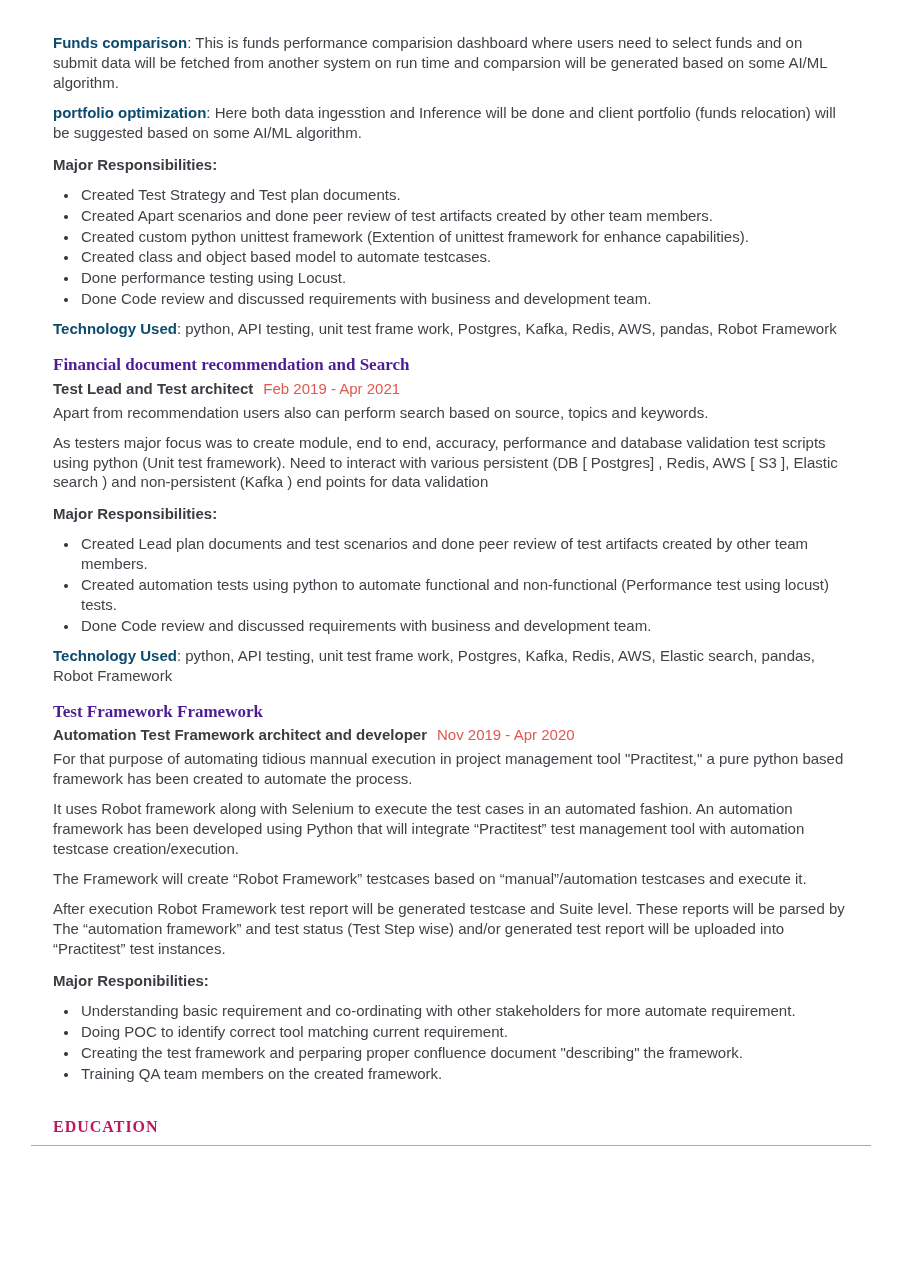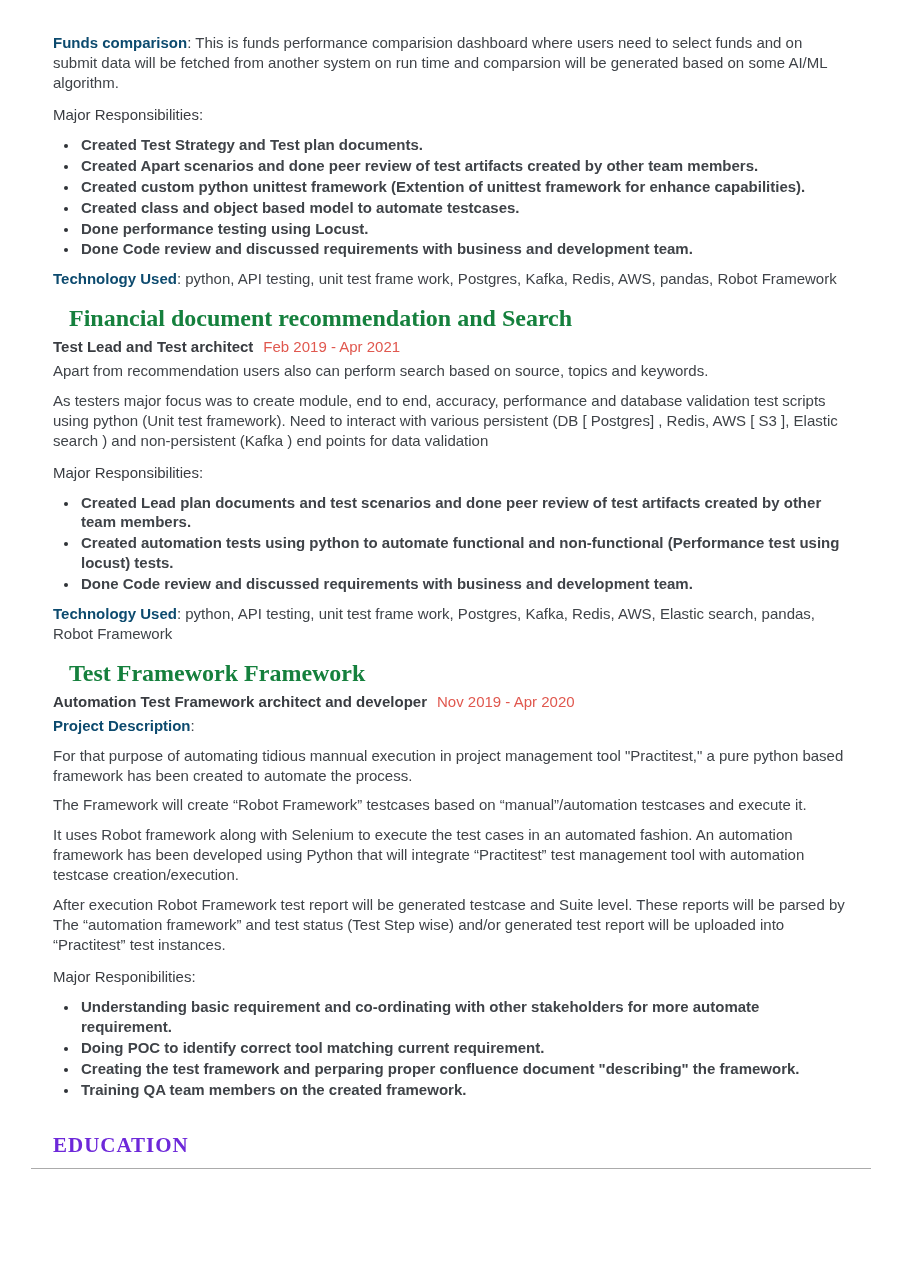--- a/index.html
+++ b/index.html
@@ -10,71 +10,71 @@
     margin: 0 auto;
     padding: 33px 53px 40px 53px;
     background: #ffffff;
     font-family: "Liberation Sans", sans-serif;
     font-size: 15px;
     line-height: 1.33;
     color: #3f4348;
   }
   p { margin: 0 0 10px 0; }
   .b { font-weight: 700; color: #0c4a6e; }
-  .label-line { font-weight: 400; color: #393c41; margin: 12px 0 10px 0; }
+  .label-line { font-weight: 700; color: #393c41; margin: 12px 0 10px 0; }
   ul.bullets {
     margin: 0 0 10px 0;
     padding-left: 26px;
     list-style: disc outside;
-    font-weight: bold;
   }
   ul.bullets li { margin: 0 0 1px 0; padding-left: 2px; }
   ul.bullets li::marker { color: #2f3237; font-size: 13px; }
   .section-title {
     font-family: "Liberation Serif", serif;
     font-weight: 700;
-    font-size: 24px;
-    color: #15803d;
-    margin: 16px 0 4px 16px;
+    font-size: 17px;
+    color: #4c1d95;
+    margin: 16px 0 4px 0;
     line-height: 1.15;
   }
   .role-line {
     font-weight: 700;
     color: #393c41;
     margin: 0 0 4px 0;
   }
   .date {
     font-weight: 400;
     color: #e0584f;
     margin-left: 10px;
     margin-top: 32px;
   }
   .desc-line { margin: 0 0 10px 0; }
   .edu-heading {
     font-family: "Liberation Serif", serif;
     font-weight: 700;
-    font-size: 21px;
+    font-size: 16px;
     letter-spacing: 1px;
-    color: #6d28d9;
+    color: #be185d;
     margin: 32px 0 0 0;
   }
   hr.rule {
     border: 0;
     border-top: 1px solid #ababab;
     margin: 8px -22px 0 -22px;
   }
 </style>
 </head>
 <body>
 
 <div class="page">
 
   <section>
     <p class="para"><span class="b">Funds comparison</span><span>: This is funds performance comparision dashboard where users need to select funds and on submit data will be fetched from another system on run time and comparsion will be generated based on some AI/ML algorithm.</span></p>
 
+    <p class="para"><span class="b">portfolio optimization</span><span>: Here both data ingesstion and Inference will be done and client portfolio (funds relocation) will be suggested based on some AI/ML algorithm.</span></p>
 
     <p class="label-line">Major Responsibilities:</p>
 
     <ul class="bullets">
       <li>Created Test Strategy and Test plan documents.</li>
       <li>Created Apart scenarios and done peer review of test artifacts created by other team members.</li>
       <li>Created custom python unittest framework (Extention of unittest framework for enhance capabilities).</li>
       <li>Created class and object based model to automate testcases.</li>
       <li>Done performance testing using Locust.</li>
       <li>Done Code review and discussed requirements with business and development team.</li>
@@ -102,25 +102,24 @@
     </ul>
 
     <p class="para"><span class="b">Technology Used</span><span>: python, API testing, unit test frame work, Postgres, Kafka, Redis, AWS, Elastic search, pandas, Robot Framework</span></p>
   </section>
 
   <section>
     <h2 class="section-title">Test Framework Framework</h2>
 
     <p class="role-line"><span>Automation Test Framework architect and developer</span><span class="date">Nov 2019 - Apr 2020</span></p>
 
-    <p class="desc-line"><span class="b">Project Description</span><span>:</span></p>
 
     <p class="para">For that purpose of automating tidious mannual execution in project management tool "Practitest," a pure python based framework has been created to automate the process.</p>
+    <p class="para">It uses Robot framework along with Selenium to execute the test cases in an automated fashion. An automation framework has been developed using Python that will integrate “Practitest” test management tool with automation testcase creation/execution.</p>
     <p class="para">The Framework will create “Robot Framework” testcases based on “manual”/automation testcases and execute it.</p>
-    <p class="para">It uses Robot framework along with Selenium to execute the test cases in an automated fashion. An automation framework has been developed using Python that will integrate “Practitest” test management tool with automation testcase creation/execution.</p>
     <p class="para">After execution Robot Framework test report will be generated testcase and Suite level. These reports will be parsed by The “automation framework” and test status (Test Step wise) and/or generated test report will be uploaded into “Practitest” test instances.</p>
 
     <p class="label-line">Major Responibilities:</p>
 
     <ul class="bullets">
       <li>Understanding basic requirement and co-ordinating with other stakeholders for more automate requirement.</li>
       <li>Doing POC to identify correct tool matching current requirement.</li>
       <li>Creating the test framework and perparing proper confluence document "describing" the framework.</li>
       <li>Training QA team members on the created framework.</li>
     </ul>

